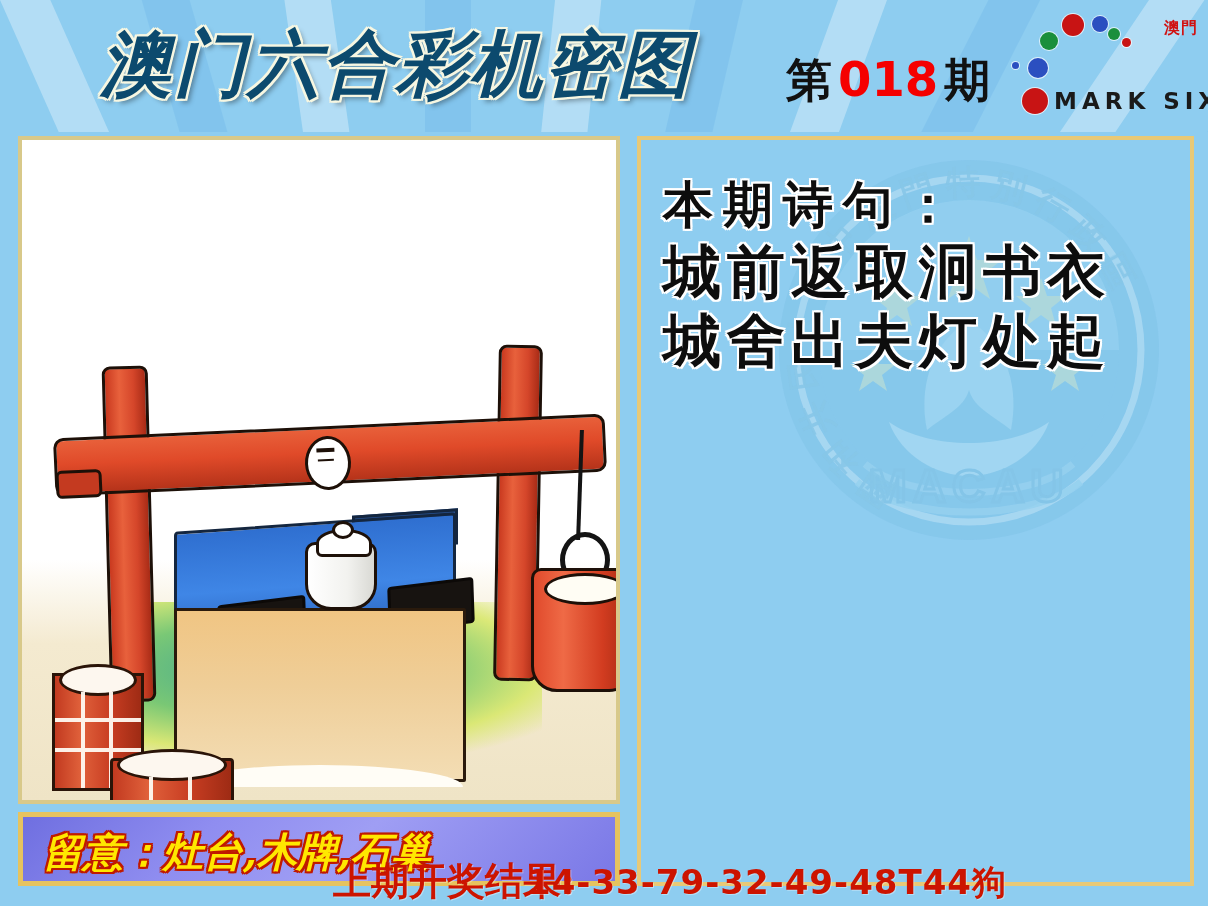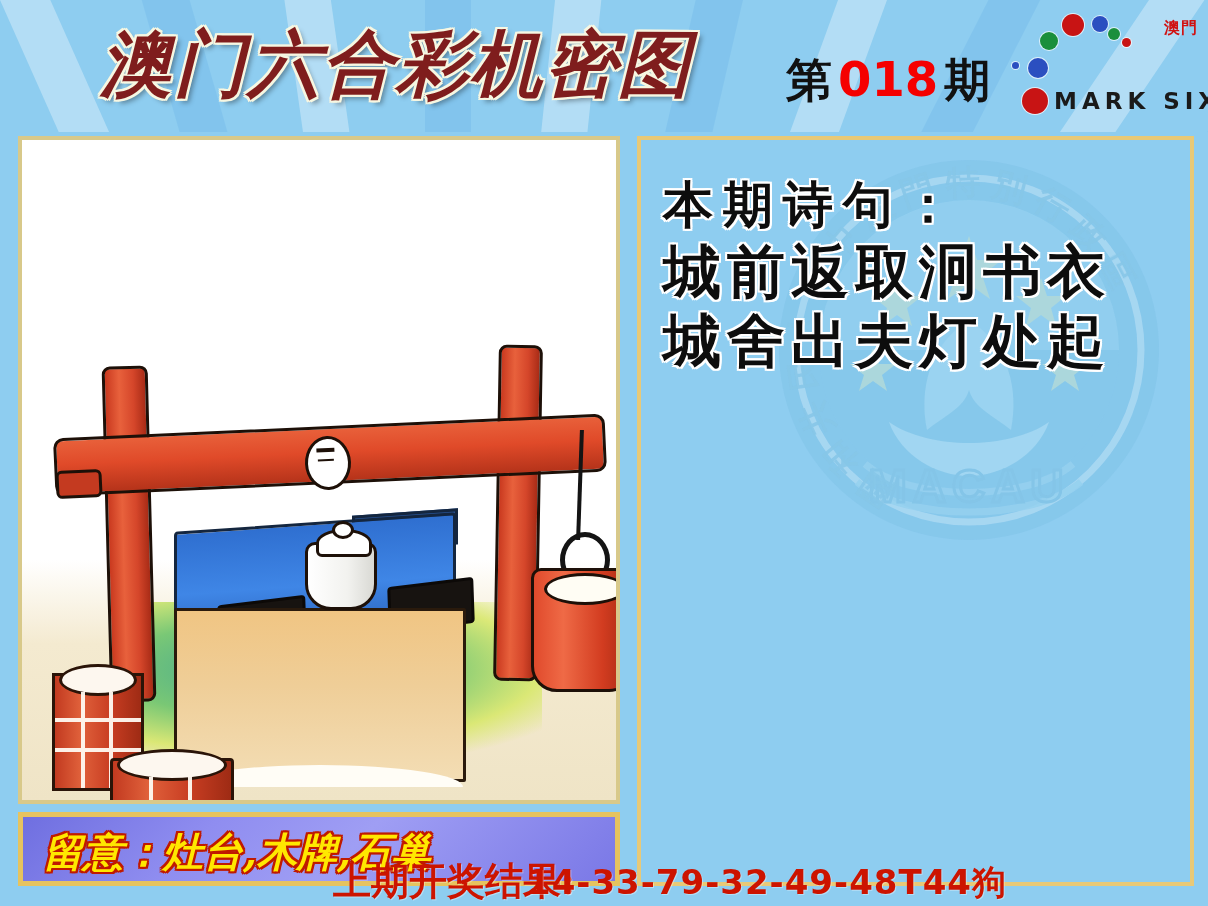--- a/index.html
+++ b/index.html
@@ -23,21 +23,21 @@
     background:rgba(255,255,255,.33);
     transform-origin:50% 86%;
   }
   .ray.d{background:rgba(120,190,235,.55);}
 
   .title-zh{
     position:absolute;left:100px;top:22px;
     font-family:"DejaVu Serif","Liberation Serif",serif;
     font-weight:bold;font-style:italic;
     font-size:72px;line-height:84px;letter-spacing:2px;
-    color:#7f1d1d;
+    color:#0c4a6e;
     text-shadow:
       2px 0 0 #f7f7e2,-2px 0 0 #f7f7e2,0 2px 0 #f7f7e2,0 -2px 0 #f7f7e2,
       2px 2px 0 #f7f7e2,-2px -2px 0 #f7f7e2,2px -2px 0 #f7f7e2,-2px 2px 0 #f7f7e2,
       4px 4px 5px rgba(0,0,0,.35);
     white-space:nowrap;
   }
   .issue{
     position:absolute;left:786px;top:52px;
     font-family:"DejaVu Sans","Liberation Sans",sans-serif;
     font-weight:bold;font-size:46px;line-height:54px;color:#111;

